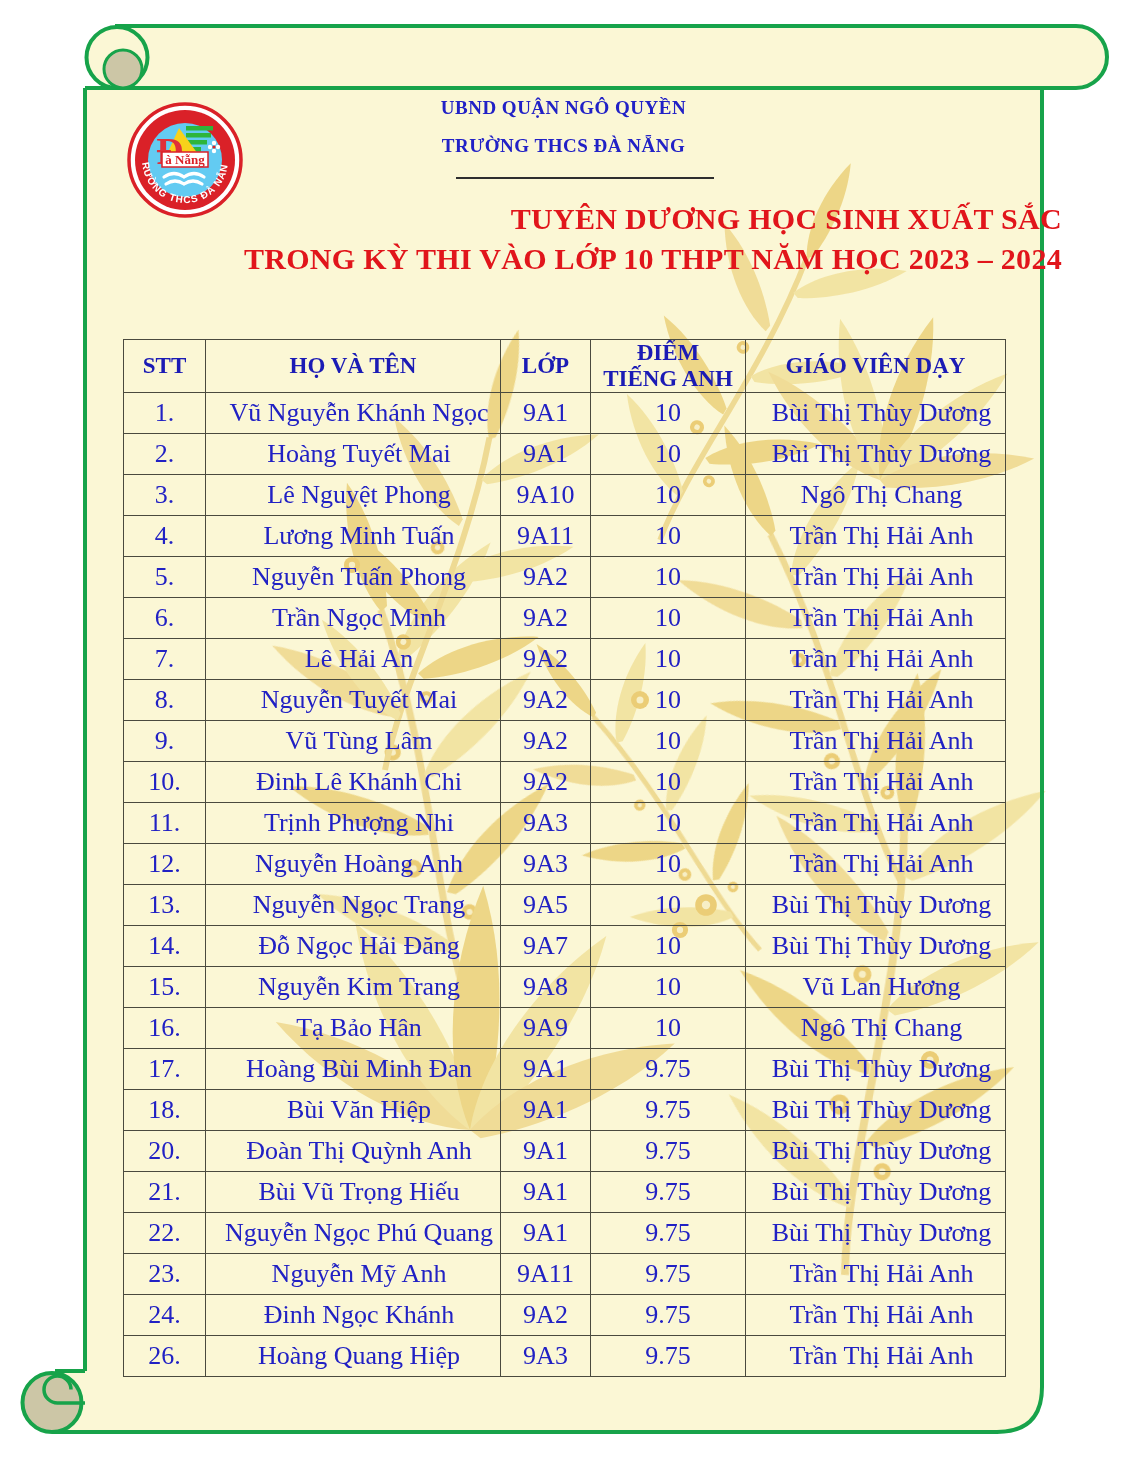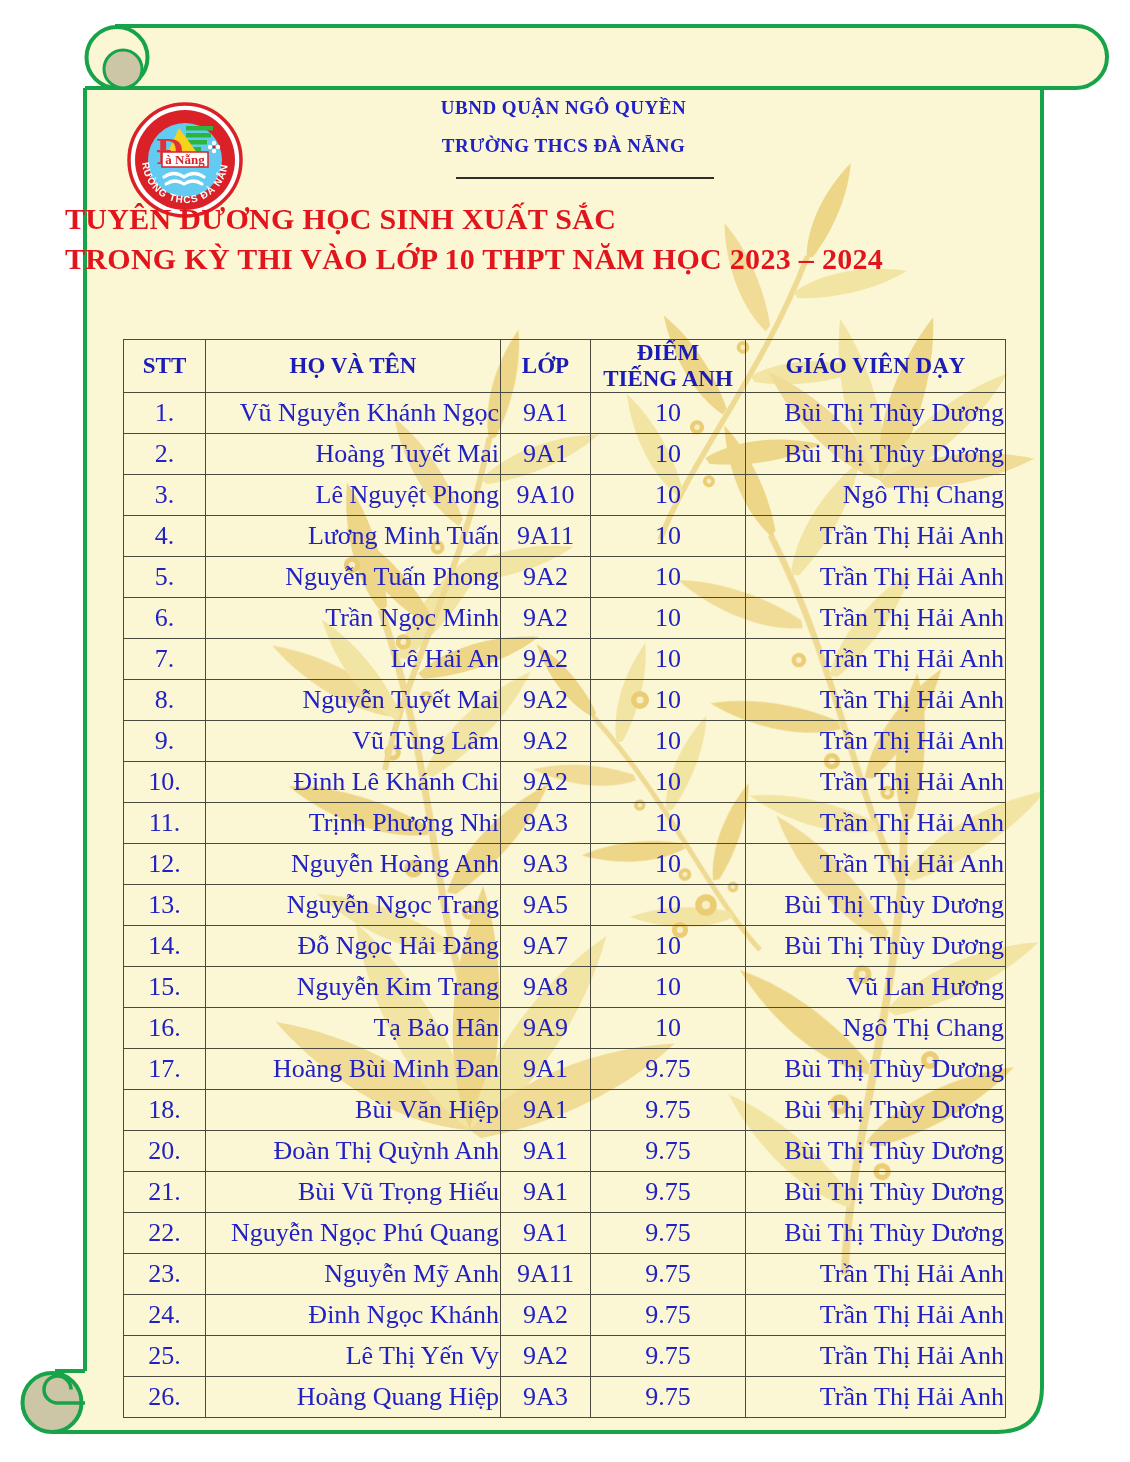--- a/index.html
+++ b/index.html
@@ -10,41 +10,41 @@
   .frame-svg{position:absolute;left:0;top:0;width:1130px;height:1462px;}
   .logo-svg{position:absolute;left:126px;top:101px;width:118px;height:118px;}
   .org-line{
     position:absolute;left:85px;width:957px;text-align:center;
     font-weight:bold;font-size:19px;color:#2121c6;letter-spacing:.5px;
   }
   .org1{top:97px;}
   .org2{top:135px;}
   .hdr-divider{position:absolute;left:456px;top:177px;width:258px;height:2px;background:#2e2e2e;}
   .doc-title{
-    position:absolute;left:65px;width:997px;text-align:left;
+    position:absolute;left:65px;width:997px;text-align:right;
     font-weight:bold;font-size:30px;color:#e1151b;letter-spacing:.3px;
   }
   .t1{top:202px;}
   .t2{top:242px;}
   .doc-table{
     position:absolute;left:123px;top:315px;width:882px;
     border-collapse:collapse;table-layout:fixed;margin-top:24px;
   }
   .doc-table th,.doc-table td{
     border:1px solid #4a4a3e;overflow:hidden;
   }
   .doc-table th{
     height:52px;font-size:23px;font-weight:bold;color:#1b1bb5;
     text-align:center;vertical-align:middle;line-height:1.12;padding:0 6px;
   }
   .doc-table td{
     height:38px;font-size:26px;color:#2121c4;
     text-align:center;vertical-align:middle;white-space:nowrap;
   }
-  .doc-table td.c1,.doc-table td.c4{text-align:right;padding-left:13px;}
+  .doc-table td.c1,.doc-table td.c4{text-align:center;padding-left:13px;}
 </style>
 </head>
 <body>
 
 <div class="canvas">
 
   <svg class="frame-svg" viewBox="0 0 1130 1462" aria-hidden="true">
     <defs>
       <path id="leaf" d="M0,0 C-16,-38 -14,-96 8,-148 C24,-96 18,-40 8,-4 Z"></path>
       <g id="berry">
@@ -324,27 +324,20 @@
           <td class="c4">Trần Thị Hải Anh</td>
         </tr>
         <tr>
           <td class="c0">24.</td>
           <td class="c1">Đinh Ngọc Khánh</td>
           <td class="c2">9A2</td>
           <td class="c3">9.75</td>
           <td class="c4">Trần Thị Hải Anh</td>
         </tr>
         <tr>
-          <td class="c0">25.</td>
-          <td class="c1">Lê Thị Yến Vy</td>
-          <td class="c2">9A2</td>
-          <td class="c3">9.75</td>
-          <td class="c4">Trần Thị Hải Anh</td>
-        </tr>
-        <tr>
           <td class="c0">26.</td>
           <td class="c1">Hoàng Quang Hiệp</td>
           <td class="c2">9A3</td>
           <td class="c3">9.75</td>
           <td class="c4">Trần Thị Hải Anh</td>
         </tr>
       </tbody>
   </table>
 
 </div>

